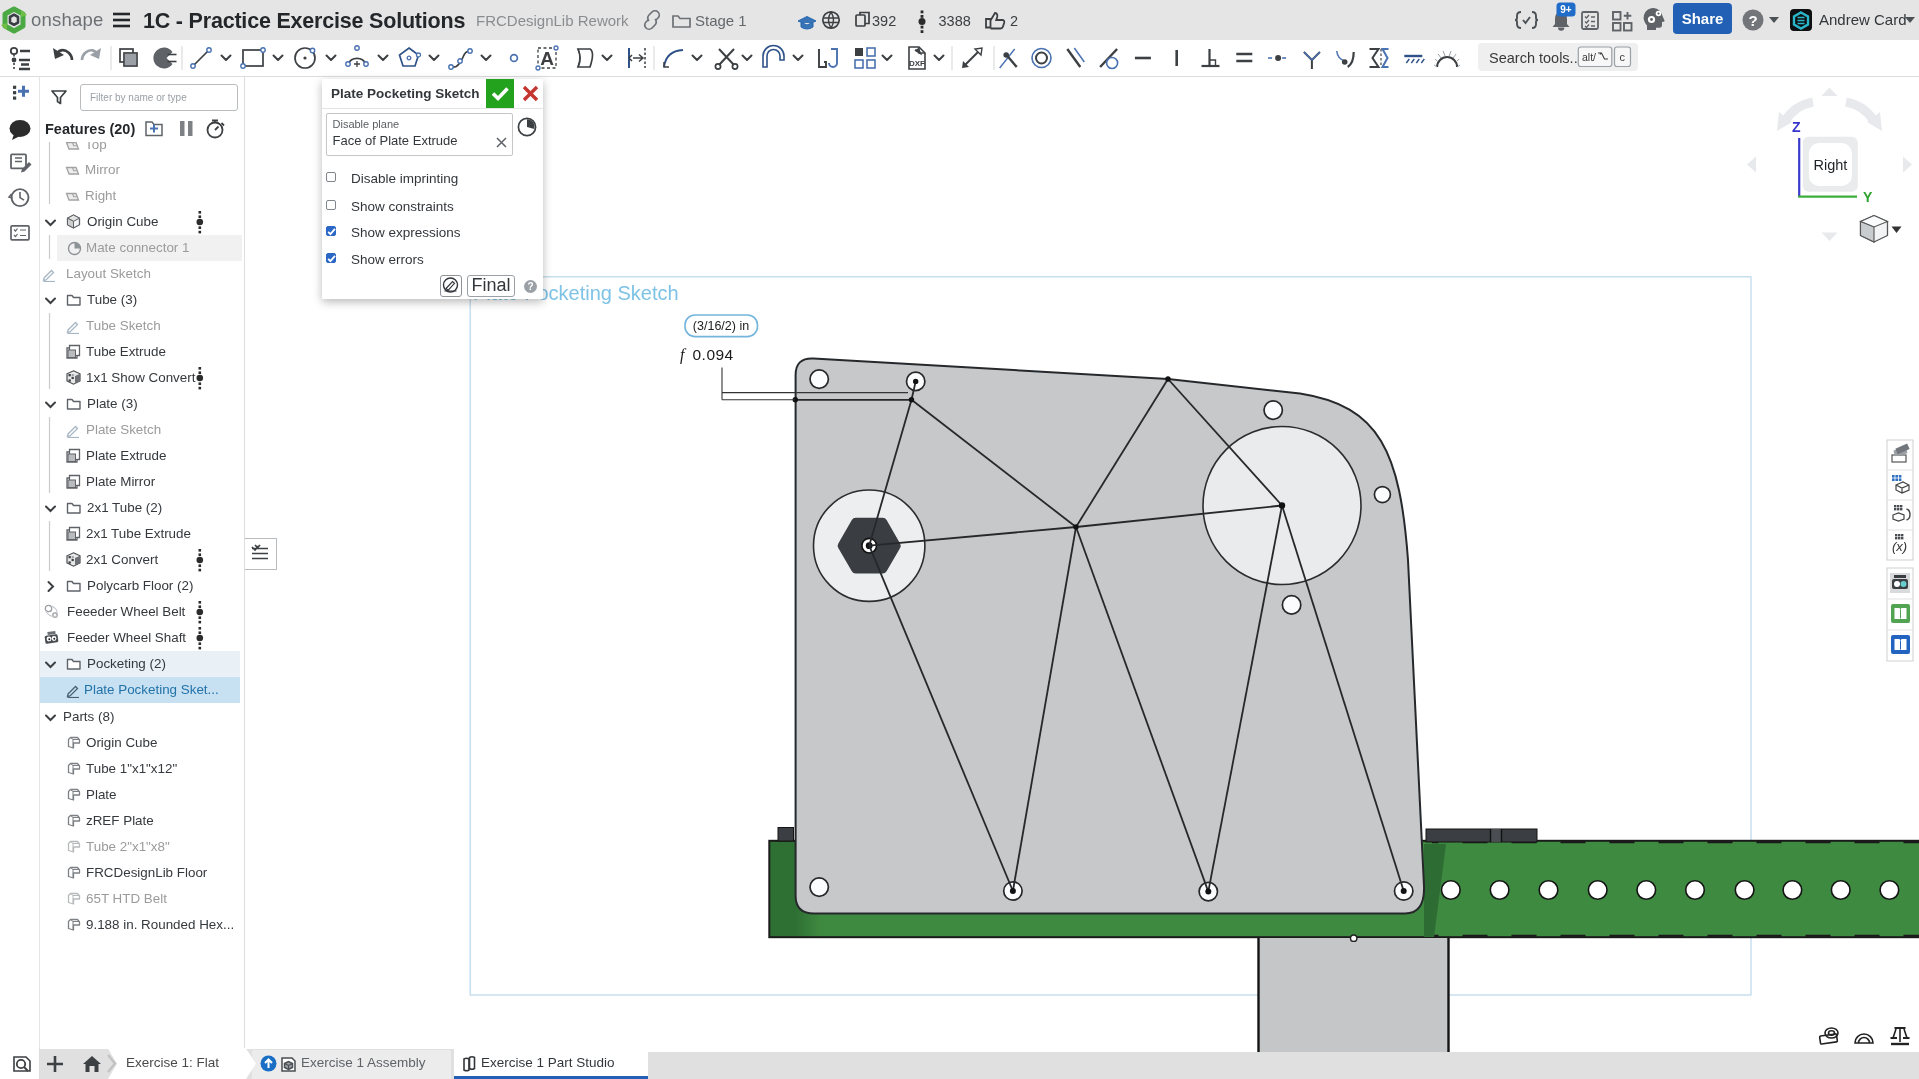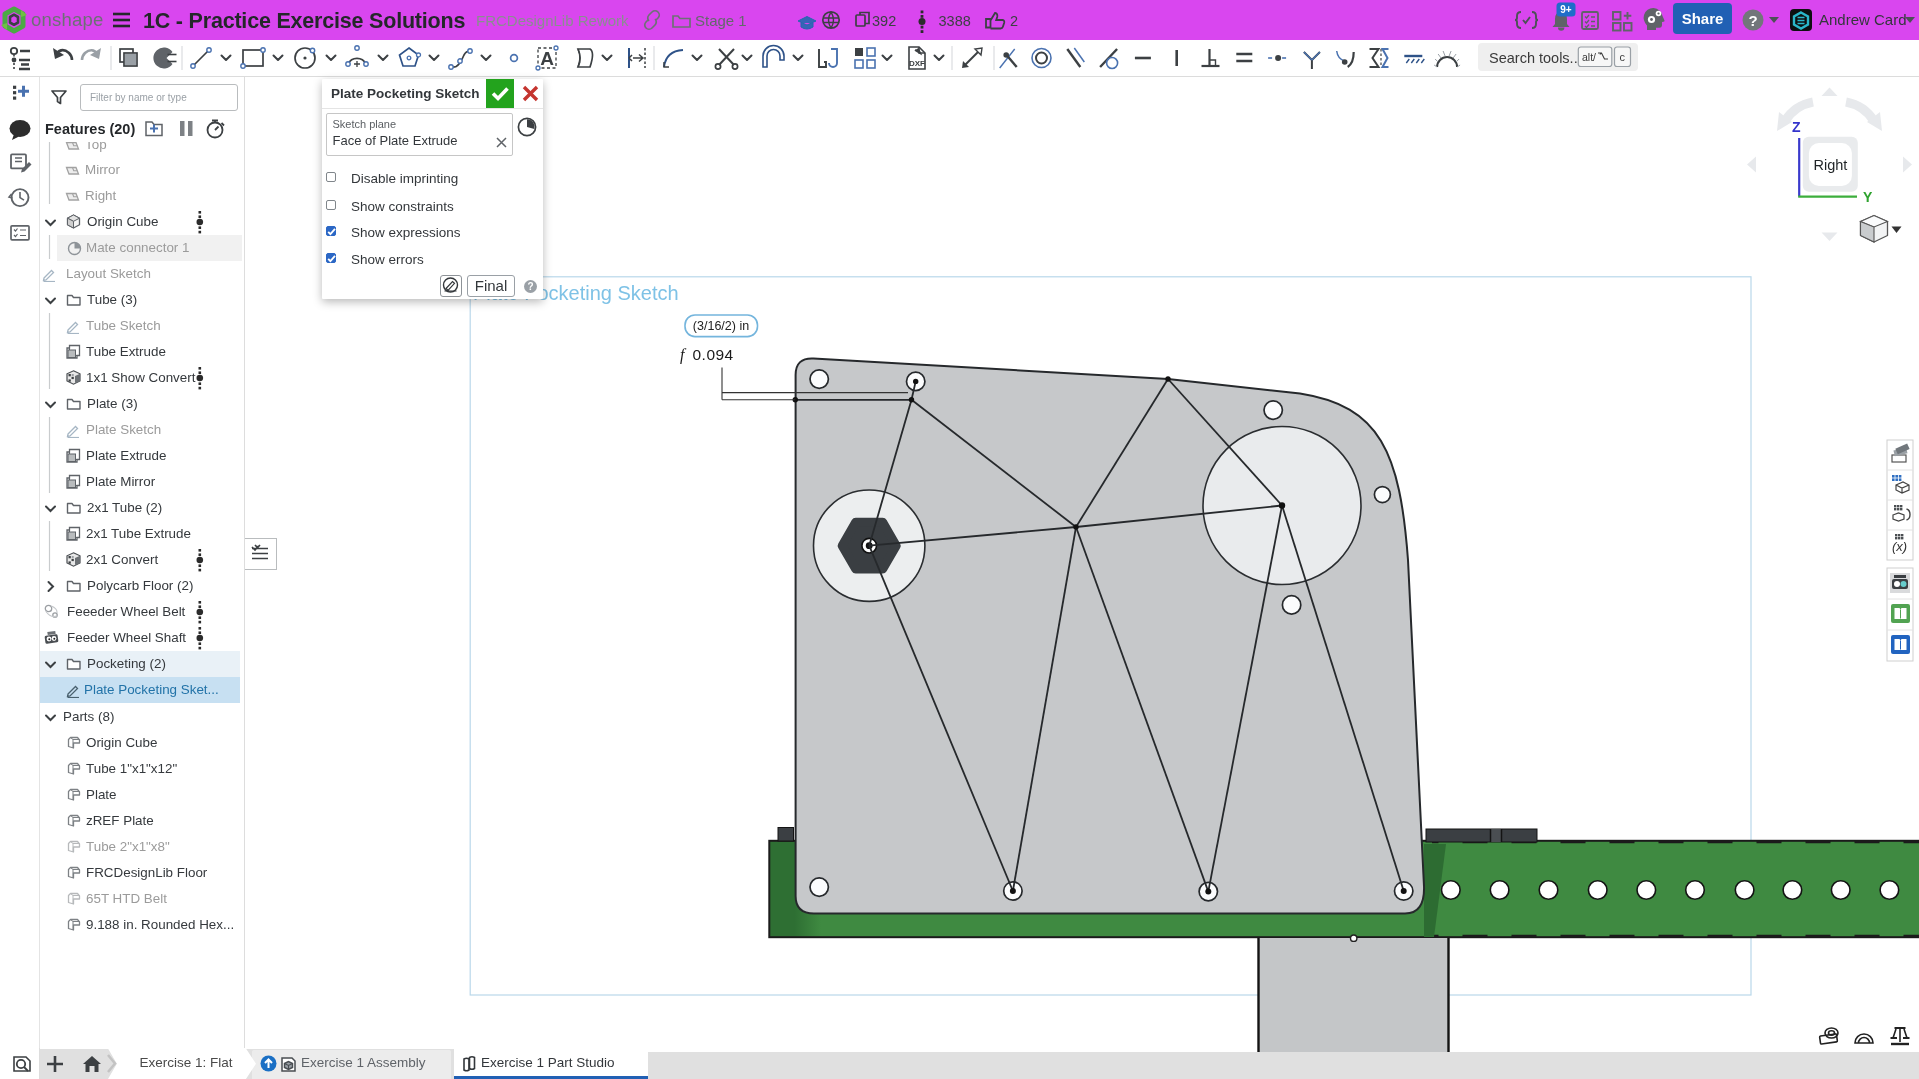--- a/index.html
+++ b/index.html
@@ -1,21 +1,21 @@
 <!DOCTYPE html>
 <html><head>
 <meta charset="utf-8">
 <style>
   * { margin:0; padding:0; box-sizing:border-box; }
   html,body { width:1919px; height:1079px; overflow:hidden; background:#fff;
     font-family:"Liberation Sans", sans-serif; }
   .abs { position:absolute; }
   #stage { position:relative; width:1919px; height:1079px; }
   #csvg { left:0; top:0; z-index:1; }
-  #topbar { left:0; top:0; width:1919px; height:40px; background:#d946ef; z-index:6; }
+  #topbar { left:0; top:0; width:1919px; height:40px; background:#e5e5e5; z-index:6; }
   #toolbar { left:0; top:40px; width:1919px; height:37px; background:#fff;
      border-bottom:1px solid #dcdcdc; z-index:6; }
   #lstrip { left:0; top:77px; width:40px; height:971px; background:#fff;
      border-right:1px solid #e4e4e4; z-index:5; }
   #lpanel { left:40px; top:77px; width:205px; height:971px; background:#fff;
      border-right:1px solid #ddd; z-index:5; }
   #dialog { left:322px; top:79px; width:221px; height:220px; background:#fff;
      box-shadow:0 3px 10px rgba(0,0,0,.28); z-index:8; border-radius:1px; }
   #bbar { left:0; top:1048px; width:1919px; height:31px; z-index:7; }
   .row { position:absolute; height:26px; line-height:26px; font-size:13.4px;
@@ -915,21 +915,21 @@
     <div style="position:absolute;left:164px;top:0;width:28px;height:29px;background:#23a31d">
       <svg width="28" height="29">
           <path d="M7 14.5 l5 5 L 21.5 9.5" fill="none" stroke="#fff" stroke-width="3.6"></path>
         </svg>
     </div>
     <svg style="position:absolute;left:199px;top:5px" width="19" height="19">
       <path d="M3 3 L16 16 M16 3 L3 16" stroke="#c5352f" stroke-width="3.4"></path>
     </svg>
     <div style="position:absolute;left:0;top:29px;width:221px;height:1px;background:#e4e4e4"></div>
     <div style="position:absolute;left:3.5px;top:34px;width:187px;height:42.5px;border:1px solid #c6c6c6;border-radius:2px">
-      <div style="position:absolute;left:6px;top:4px;font-size:11px;color:#5a5e62">Sketch plane</div>
+      <div style="position:absolute;left:6px;top:4px;font-size:11px;color:#5a5e62">Disable plane</div>
       <div style="position:absolute;left:6px;top:19px;font-size:13px;color:#33373b">Face of Plate Extrude</div>
       <svg style="position:absolute;left:168px;top:22px" width="13" height="13">
           <path d="M2 2 L11 11 M11 2 L2 11" stroke="#5f6368" stroke-width="1.5"></path>
         </svg>
     </div>
     <svg style="position:absolute;left:192.5px;top:35.5px" width="24" height="24">
       <circle cx="12" cy="12" r="8.6" fill="#fff" stroke="#3c4043" stroke-width="1.7"></circle>
       <path d="M12 12 L12 4.2 A7.8 7.8 0 0 1 19.4 14.1 Z" fill="#3c4043"></path>
     </svg>
     <div class="ckrow" style="top:92.5px">
@@ -956,34 +956,34 @@
         </span>
         <span class="cl">Show errors</span>
       </div>
     <div style="position:absolute;left:118px;top:196px;width:22px;height:22px;border:1px solid #8e9398;border-radius:3px">
       <svg width="19" height="19">
           <circle cx="9.5" cy="9" r="7" fill="none" stroke="#33373b" stroke-width="1.4"></circle>
       <path d="M5 12.5 l6.5 -7 l2 1.8 l-6.5 7 z M3.5 15 h12" stroke="#33373b" stroke-width="1.2" fill="none"></path>
         </svg>
     </div>
     <div style="position:absolute;left:145px;top:196px;width:48px;height:21.5px;border:1px solid #9aa0a6;border-radius:3px;
-       font-size:15px;color:#33373b;text-align:center;line-height:19px">Final</div>
+       font-size:18px;color:#33373b;text-align:center;line-height:19px">Final</div>
     <div style="position:absolute;left:202px;top:201px;width:13px;height:13px;border-radius:50%;background:#9aa0a6;
        color:#fff;font-size:10px;font-weight:bold;text-align:center;line-height:13px">?</div>
   </div>
   <div id="bbar" class="abs">
     <div class="abs" style="left:40px;top:1px;width:608px;height:30px;background:#e0e0e0"></div>
     <div class="abs" style="left:648px;top:4px;width:1271px;height:27px;background:#e0e0e0"></div>
     <div class="abs" style="left:0;top:0;width:40px;height:31px;background:#fff;border-right:1px solid #ddd"></div>
 
     <div class="abs" style="left:252px;top:1.5px;width:199px;height:29.5px;background:#ececec;border-radius:2px 2px 0 0"></div>
 
     <div class="abs" style="left:108px;top:0.5px;width:148px;height:30.5px;background:#fff;
        clip-path:polygon(0 0, 93.2% 0, 100% 50%, 93.2% 100%, 0 100%, 6% 50%);"></div>
-    <div class="abs" style="left:126px;top:0;width:120px;height:31px;font-size:13.5px;color:#4a4a4a;line-height:30px;text-align:center">Exercise 1: Flat</div>
+    <div class="abs" style="left:126px;top:0;width:120px;height:31px;font-size:13.5px;color:#4a4a4a;line-height:30px;text-align:left">Exercise 1: Flat</div>
     <div class="abs" style="left:301px;top:0;width:150px;height:31px;font-size:13.5px;color:#5f6368;line-height:30px">Exercise 1 Assembly</div>
 
     <div class="abs" style="left:454px;top:0.5px;width:194px;height:30.5px;background:#fff;border-bottom:3px solid #2160b4"></div>
     <div class="abs" style="left:481px;top:0;width:160px;height:31px;font-size:13.5px;color:#33373b;line-height:29px">Exercise 1 Part Studio</div>
     <svg class="abs" style="left:0;top:0" width="700" height="31" viewBox="0 0 700 31">
 
       <g fill="none" stroke="#3c4043" stroke-width="1.8">
         <path d="M14 9 h12 l4 4 v10 h-16 z" stroke-width="1.6"></path>
         <circle cx="21" cy="16" r="4.2"></circle>
         <line x1="24" y1="19" x2="28" y2="23"></line>

